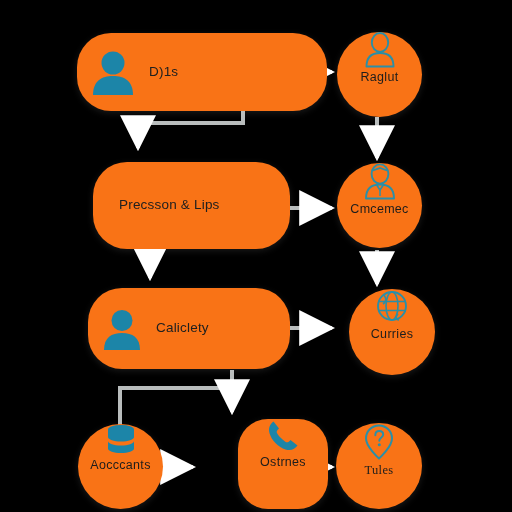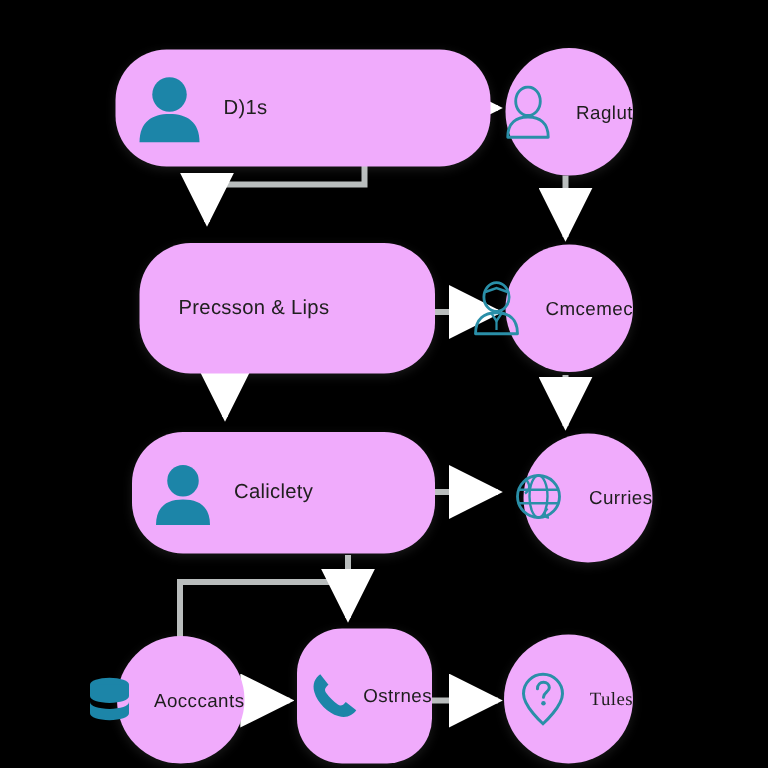--- a/index.html
+++ b/index.html
@@ -1,27 +1,27 @@
 <!DOCTYPE html>
 <html><head>
 <meta charset="utf-8">
 <style>
   html,body{margin:0;padding:0;background:#000;}
   body{width:512px;height:512px;overflow:hidden;font-family:"Liberation Sans","DejaVu Sans",sans-serif;}
   #stage{position:relative;width:512px;height:512px;background:#000;}
   svg#wires{position:absolute;left:0;top:0;width:512px;height:512px;pointer-events:none;}
 
-  .node{position:absolute;background:#f0abfc;display:flex;align-items:center;justify-content:flex-end;
+  .node{position:absolute;background:#f97316;display:flex;align-items:center;justify-content:flex-start;
         box-shadow:0 2px 7px rgba(255,255,255,.10);}
   .box{border-radius:34px;padding:0 14px;}
   .box .inner{display:flex;align-items:center;gap:14px;width:100%;}
   .box .lbl{color:#20201f;font-size:13.5px;line-height:1.38;letter-spacing:.2px;font-weight:500;}
 
-  .circ{border-radius:50%;flex-direction:row;gap:15px;}
-  .squircle{border-radius:30px;gap:2px;}
+  .circ{border-radius:50%;flex-direction:column;gap:2px;}
+  .squircle{border-radius:30px;flex-direction:column;gap:2px;margin-left:40px;}
   .circ .lbl,.squircle .lbl{color:#1d1d1c;font-size:12.5px;letter-spacing:.3px;font-weight:500;}
 
   .ico{display:block;line-height:0;}
 </style>
 </head>
 <body>
 
 <div id="stage">
 
   <svg id="wires" viewBox="0 0 512 512">

